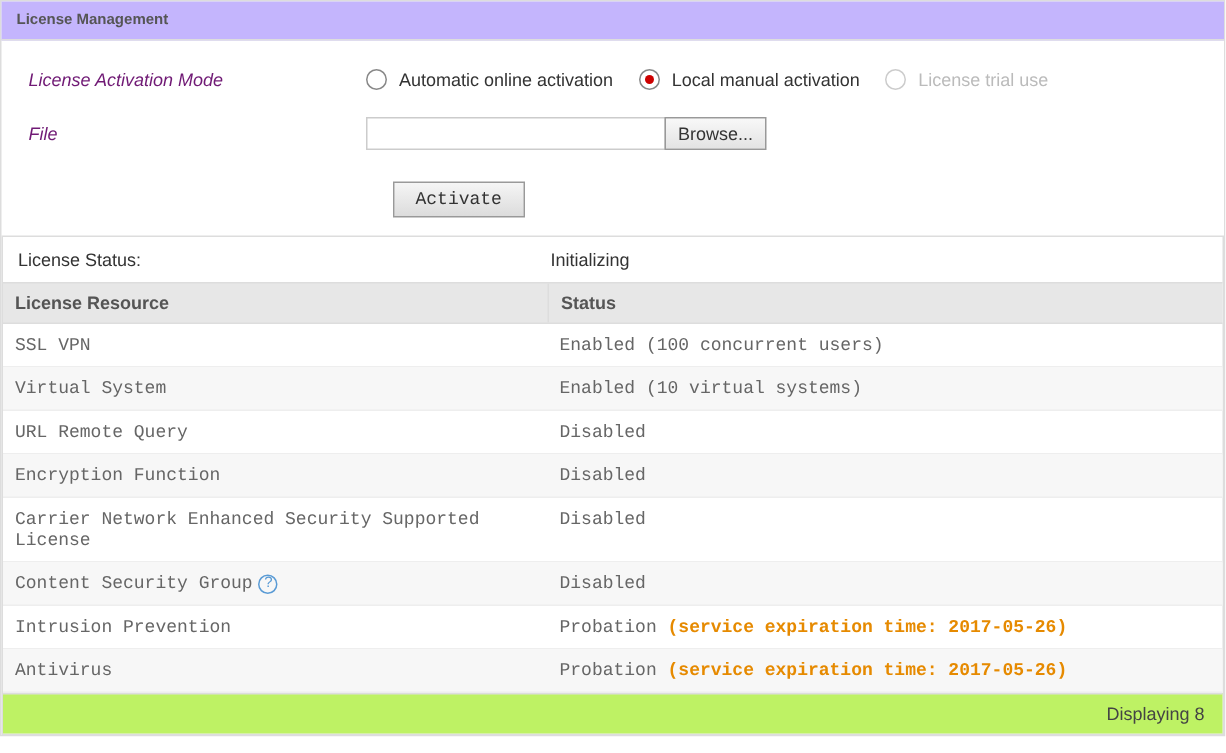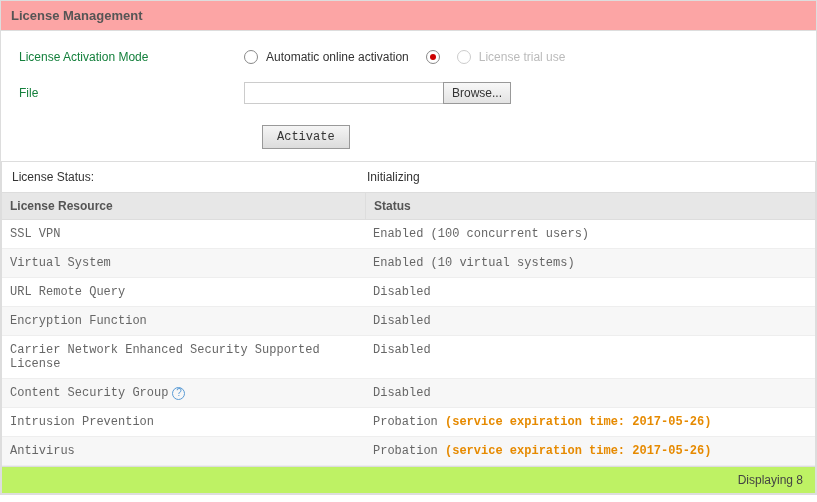--- a/index.html
+++ b/index.html
@@ -9,40 +9,41 @@
     font-size: 12px;
     background: #fff;
     color: #333;
     width: 817px;
   }
   .panel {
     border: 1px solid #ddd;
     margin: 0;
   }
   .panel-header {
-    background: #fca5a5;
+    background: #c4b5fd;
     border-bottom: 1px solid #ddd;
     padding: 7px 10px;
-    font-size: 13px;
+    font-size: 10px;
     font-weight: bold;
     color: #555;
   }
   .form-area {
     padding: 14px 18px 8px 18px;
   }
   .form-row {
     display: flex;
     align-items: center;
     margin-bottom: 12px;
     min-height: 24px;
   }
   .form-label {
     width: 225px;
-    color: #15803d;
-    font-size: 12px;
+    color: #701a75;
+    font-size: 12px;
+    font-style: italic;
   }
   .radio-group {
     display: flex;
     align-items: center;
     gap: 17px;
   }
   .radio-item {
     display: flex;
     align-items: center;
     gap: 8px;
@@ -169,20 +170,21 @@
   <div class="form-area">
     <div class="form-row">
       <div class="form-label">License Activation Mode</div>
       <div class="radio-group">
         <div class="radio-item">
           <span class="radio-circle"></span>
           <span>Automatic online activation</span>
         </div>
         <div class="radio-item">
           <span class="radio-circle selected"></span>
+          <span>Local manual activation</span>
         </div>
         <div class="radio-item disabled">
           <span class="radio-circle"></span>
           <span>License trial use</span>
         </div>
       </div>
     </div>
 
     <div class="form-row">
       <div class="form-label">File</div>

